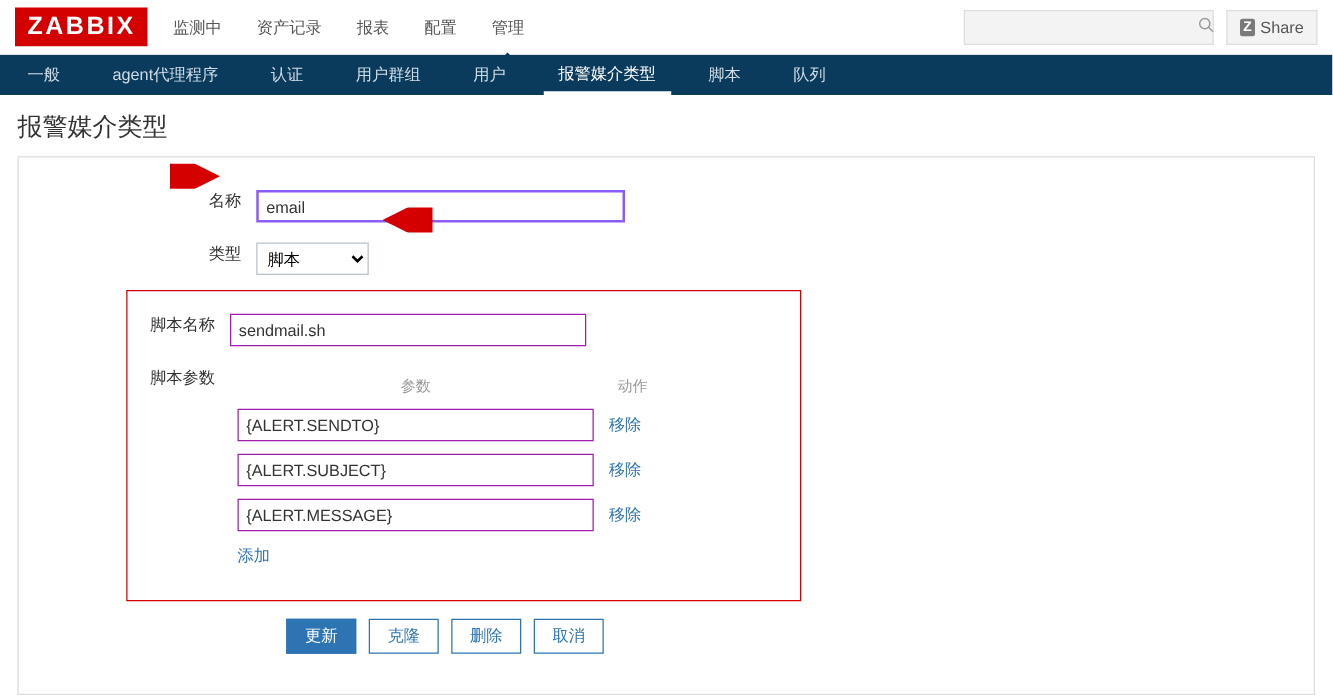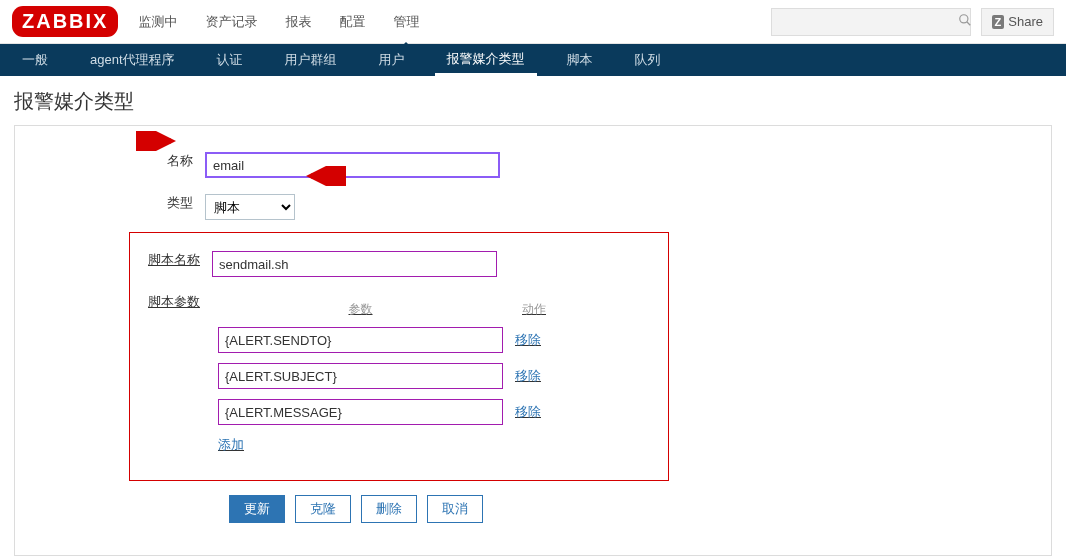--- a/index.html
+++ b/index.html
@@ -1,19 +1,19 @@
 <!DOCTYPE html>
 <html><head>
 <meta charset="utf-8">
 <style>
   * { box-sizing: border-box; margin: 0; padding: 0; }
   body { font-family: Arial, "Helvetica Neue", sans-serif; font-size: 13px; color: #333; background:#fff; }
 
   .topbar { display:flex; align-items:center; height:44px; padding:0 12px; border-bottom:1px solid #e5e5e5; }
-  .logo { background:#d40000; color:#fff; font-weight:bold; letter-spacing:2px; font-size:20px; padding:4px 10px; font-family: Arial, sans-serif; border-radius: 11px; }
+  .logo { background:#d40000; color:#fff; font-weight:bold; letter-spacing:2px; font-size:20px; padding:4px 10px; font-family: Arial, sans-serif; }
   .topnav { display:flex; margin-left:18px; gap:24px; }
   .topnav-item { color:#555; font-size:13px; padding:10px 2px; cursor:pointer; position:relative; }
   .topnav-item.active::after{ content:""; position:absolute; bottom:-7px; left:50%; transform:translateX(-50%); border:6px solid transparent; border-bottom-color:#0a3a5c; }
   .top-right { margin-left:auto; display:flex; align-items:center; gap:10px; }
   .searchbox { display:flex; align-items:center; background:#f3f3f3; border:1px solid #ddd; height:28px; width:200px; padding:0 6px 0 10px; }
   .searchbox input { border:none; background:transparent; outline:none; flex:1; font-size:13px; }
   .searchbox .mag{ color:#999; font-size:14px; }
   .share-btn { display:flex; align-items:center; gap:4px; background:#f3f3f3; border:1px solid #ddd; height:28px; padding:0 10px; color:#555; font-size:13px; cursor:pointer; }
   .share-btn .z{ background:#7a7a7a; color:#fff; font-weight:bold; font-size:11px; padding:1px 3px; border-radius:2px; }
 
@@ -126,21 +126,21 @@
         <td class="label">类型</td>
         <td>
           <select class="sel">
             <option selected="">脚本</option>
           </select>
         </td>
       </tr>
       </tbody>
     </table>
 
-    <div class="script-block" style="margin-left:100px;text-decoration:underline;">
+    <div class="script-block" style="margin-left:72px;">
       <table class="form">
         <tbody>
         <tr>
           <td class="label" style="min-width:70px;">脚本名称</td>
           <td><input class="txt param-input" type="text" value="sendmail.sh" style=""></td>
         </tr>
         <tr>
           <td class="label" style="min-width:70px;">脚本参数</td>
           <td>
             <table class="sub-table">

